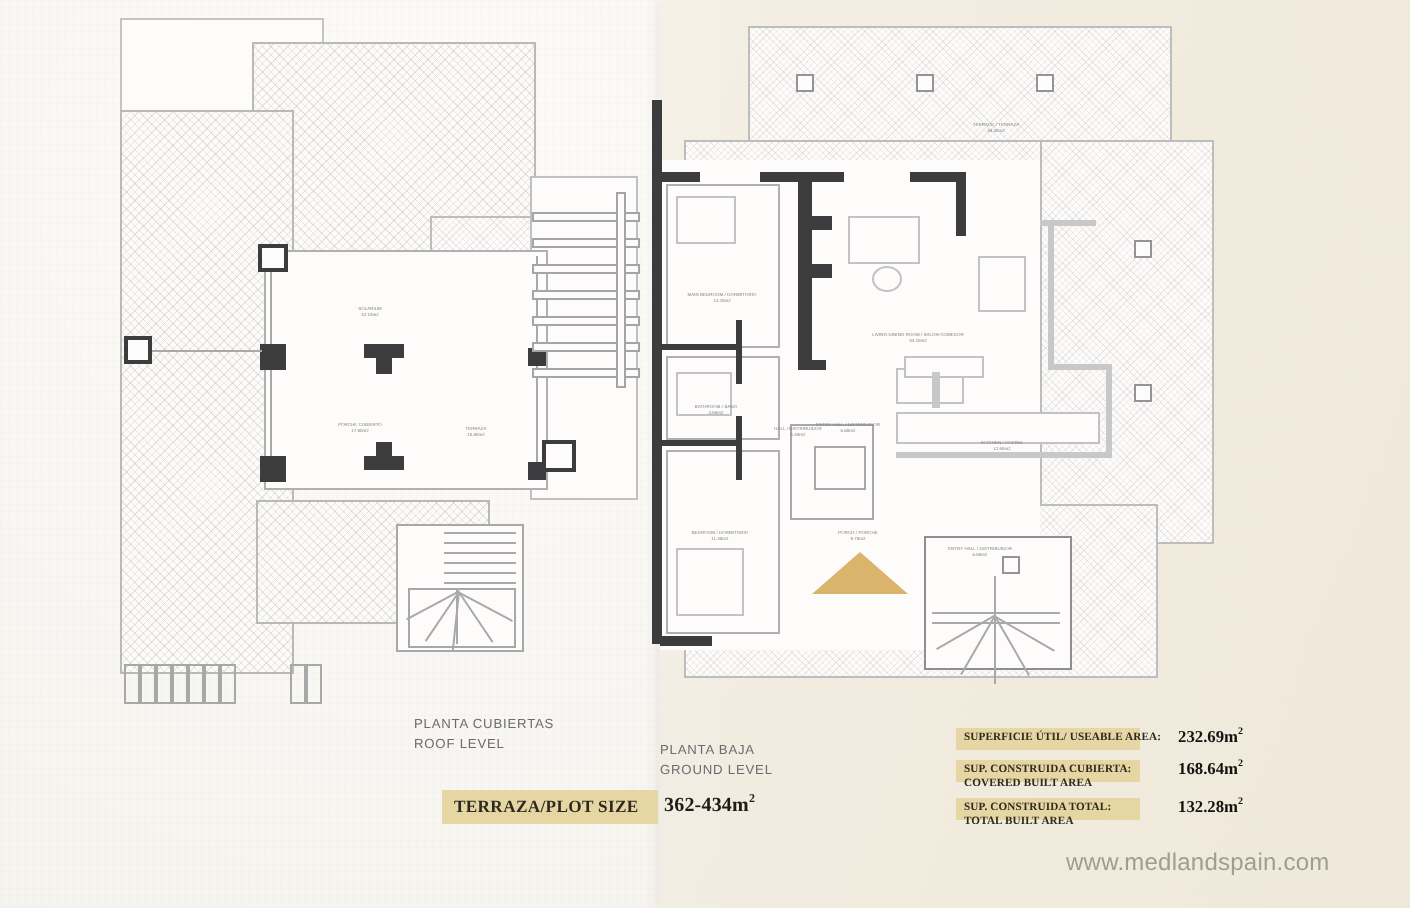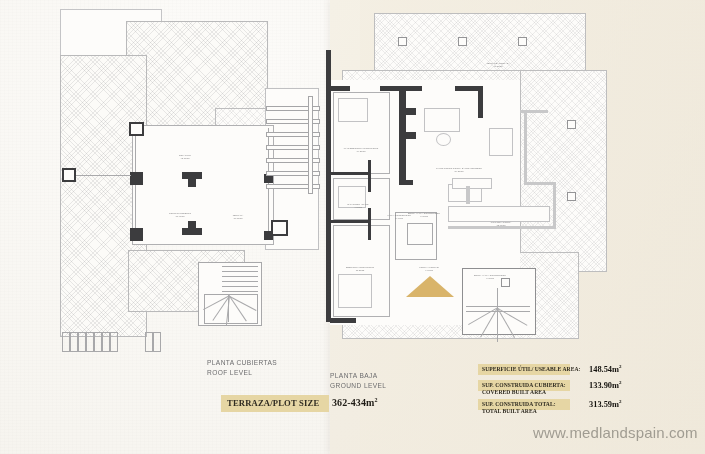--- a/index.html
+++ b/index.html
@@ -122,21 +122,21 @@
   .area-val{
     position:absolute;left:589px;
     font-family:"Liberation Serif",serif;
     font-weight:700;font-size:8.4px;color:#14120e;white-space:nowrap;
   }
   .area-val sup{font-size:5px;vertical-align:super;}
   
   .wm{
     position:absolute;left:533px;top:424px;
     font-family:"Liberation Sans",sans-serif;
-    font-size:15px;color:#9a968c;letter-spacing:.01em;opacity:.92;
+    font-size:12px;color:#9a968c;letter-spacing:.01em;opacity:.92;
   }
 </style>
 </head>
 <body>
 
 <div id="stage">
 
   <div class="paper-noise"></div>
   <div class="torn-paper"></div>
   <div class="torn-paper2"></div>
@@ -355,32 +355,32 @@
 
   <div class="plotband"></div>
   <div class="plotband-txt">TERRAZA/PLOT SIZE</div>
   <div class="plotval">
     <span>362-434m</span><sup>2</sup>
   </div>
 
   <div class="area-band" style="left:478px;top:364px;"></div>
   <div class="area-lbl" style="top:366px;">SUPERFICIE ÚTIL/ USEABLE AREA:</div>
   <div class="area-val" style="top:364px;">
-    <span>148.54m</span><sup>2</sup>
+    <span>232.69m</span><sup>2</sup>
   </div>
 
   <div class="area-band" style="left:478px;top:380px;"></div>
   <div class="area-lbl" style="top:382px;">SUP. CONSTRUIDA CUBIERTA:</div>
   <div class="area-sub" style="top:389px;">COVERED BUILT AREA</div>
   <div class="area-val" style="top:380px;">
-    <span>133.90m</span><sup>2</sup>
+    <span>168.64m</span><sup>2</sup>
   </div>
 
   <div class="area-band" style="left:478px;top:399px;"></div>
   <div class="area-lbl" style="top:401px;">SUP. CONSTRUIDA TOTAL:</div>
   <div class="area-sub" style="top:408px;">TOTAL BUILT AREA</div>
   <div class="area-val" style="top:399px;">
-    <span>313.59m</span><sup>2</sup>
+    <span>132.28m</span><sup>2</sup>
   </div>
 
   <div class="wm">www.medlandspain.com</div>
 
 </div>
 
 </body></html>

